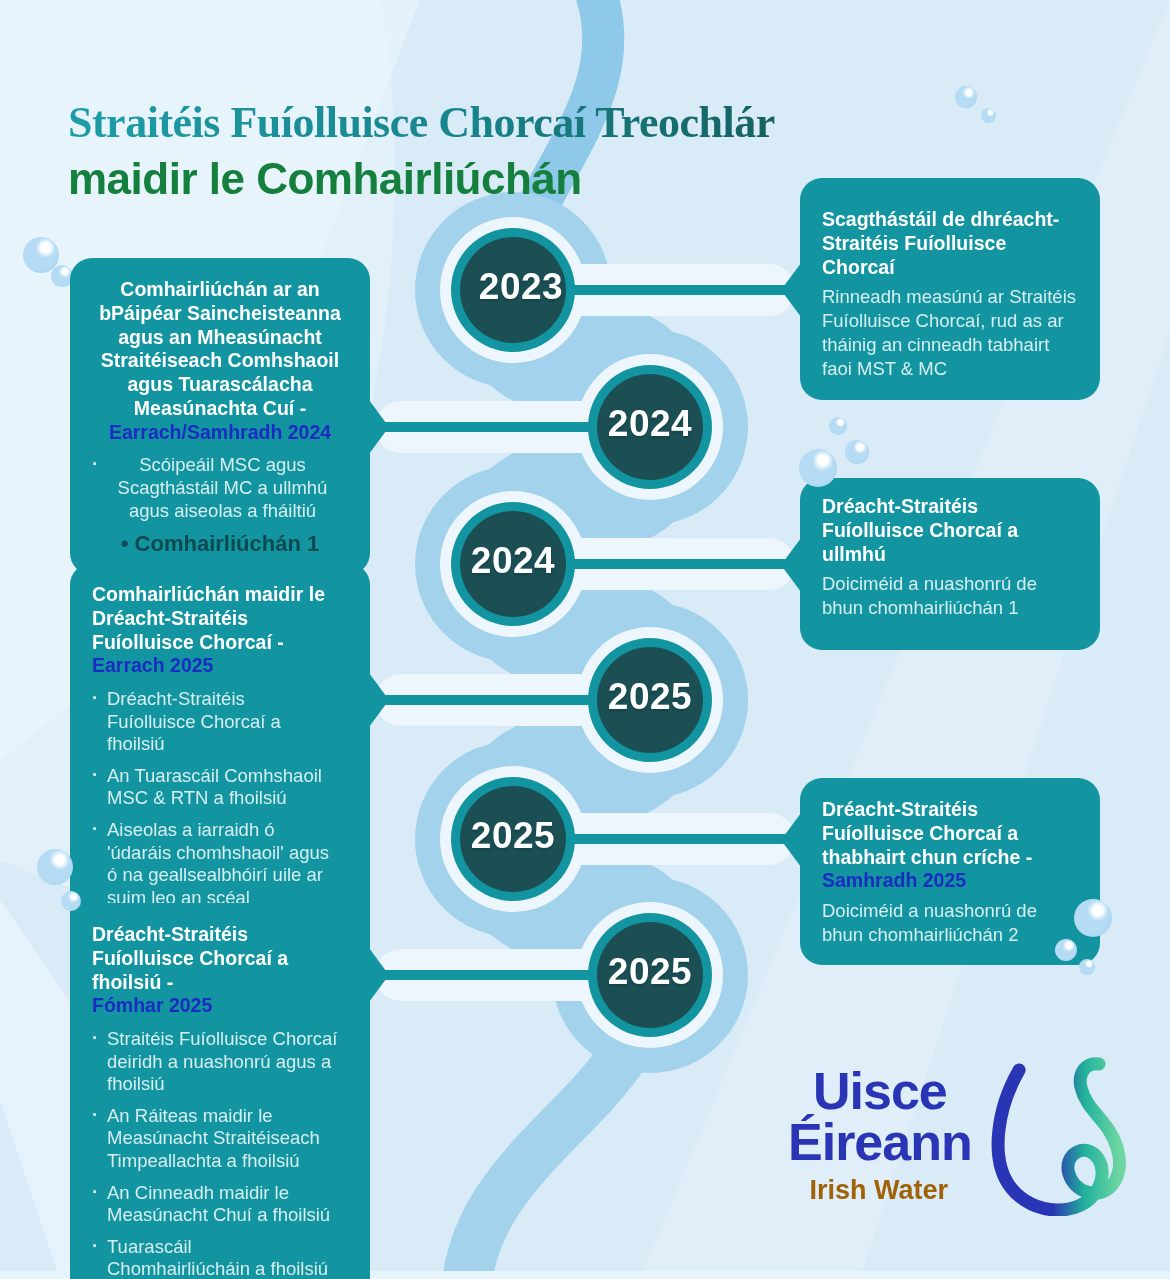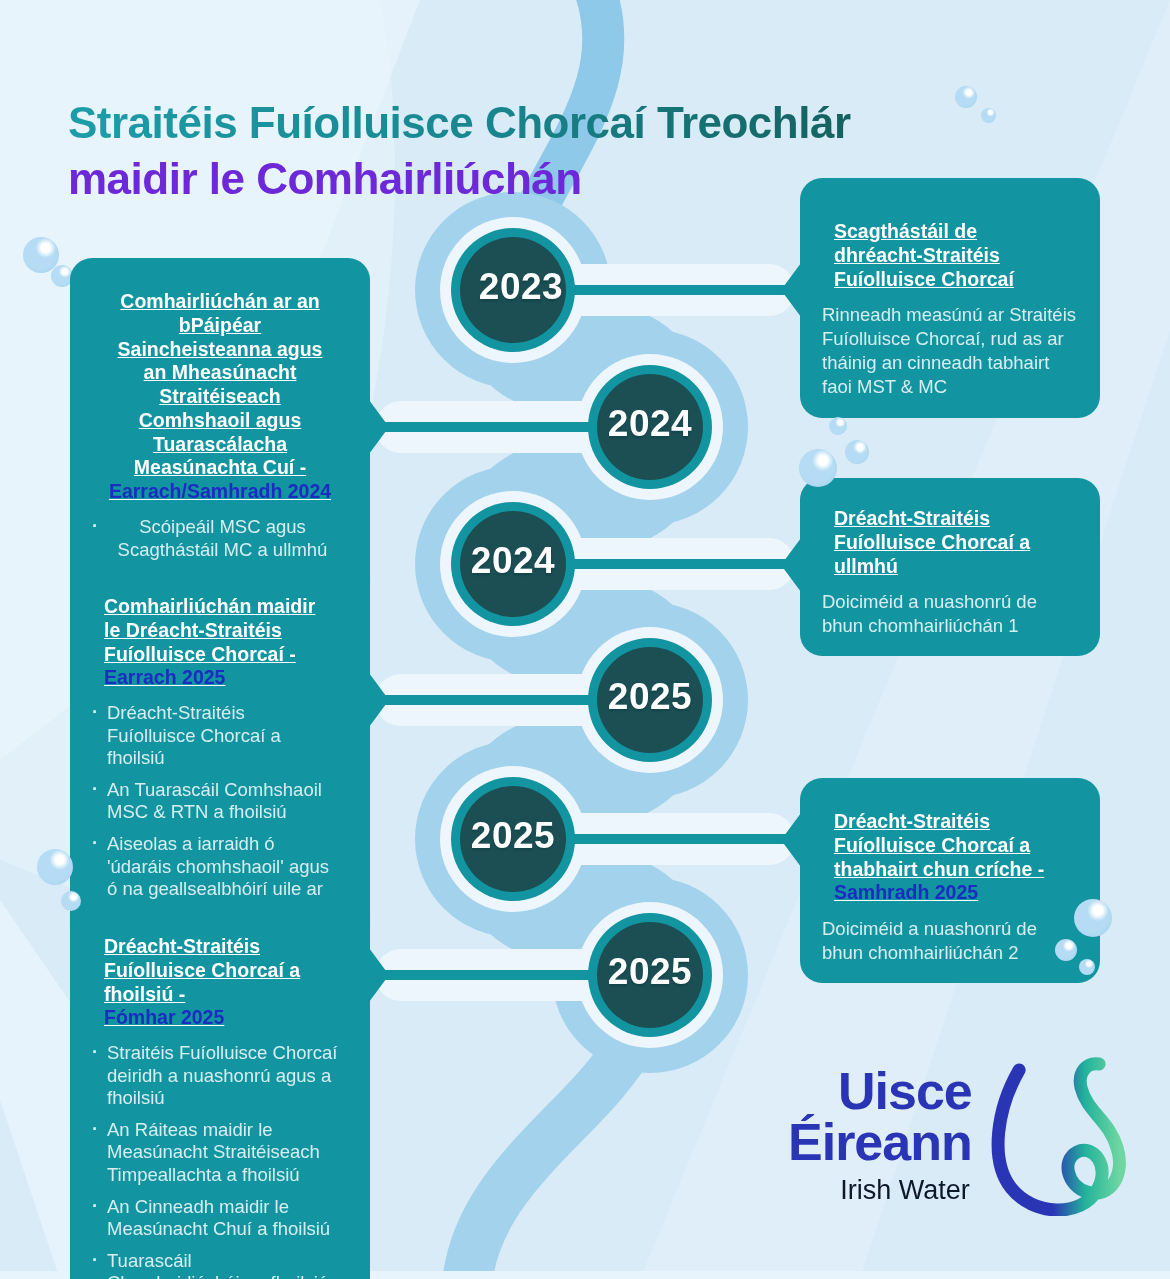--- a/index.html
+++ b/index.html
@@ -22,47 +22,47 @@
   
   .year{position:absolute;width:150px;text-align:center;z-index:6;
         color:#ffffff;font-weight:bold;font-size:37px;letter-spacing:.5px;
         text-shadow:0 2px 2px rgba(6,48,52,.35);}
 
   
   .title{position:absolute;left:68px;top:66px;z-index:6;font-weight:bold;
          font-size:44px;line-height:1.26;letter-spacing:-.5px;}
   .title .l1{display:block;
      background:linear-gradient(90deg,#1d9da9 0%,#18858d 55%,#14625f 100%);
-     -webkit-background-clip:text;background-clip:text;color:transparent;}
-  .title .l2{display:block;color:#6d28d9;}
+     -webkit-background-clip:text;background-clip:text;color:transparent;font-family:Liberation Serif, serif;}
+  .title .l2{display:block;color:#15803d;}
 
   
   .box{position:absolute;width:300px;background:#1295a1;border-radius:22px;
        padding:20px 22px 18px 22px;box-sizing:border-box;z-index:4;
        color:#fff;}
   .box .tab{position:absolute;width:20px;height:54px;background:#1295a1;}
   .box.left .tab{right:-19px;clip-path:polygon(0 0,100% 50%,0 100%);}
   .box.right .tab{left:-19px;clip-path:polygon(100% 0,0 50%,100% 100%);}
-  .box h2{margin:12px;font-size:19.5px;line-height:1.22;font-weight:bold;color:#ffffff;text-decoration:underline;}
+  .box h2{margin:0;font-size:19.5px;line-height:1.22;font-weight:bold;color:#ffffff;}
   .box .date{color:#1b2cc1;font-weight:bold;}
   .box .body{margin-top:6px;font-size:18.5px;line-height:1.3;color:#d7eef1;font-weight:normal;}
   .box ul{list-style:none;margin:10px 10px 0 0;padding:0;}
   .box ul li{position:relative;padding-left:15px;margin-bottom:9px;
              font-size:18.5px;line-height:1.22;color:#d7eef1;}
   .box ul li:before{content:"·";position:absolute;left:0;top:-1px;font-weight:bold;color:#d7eef1;}
   .box .highlight{margin-top:4px;font-size:22px;font-weight:bold;color:#0c4a50;}
   .box .highlight:before{content:"• ";}
 
   
   .logo{position:absolute;left:788px;top:1056px;width:340px;z-index:6;
         display:flex;align-items:center;}
-  .logo .text{width:185px;text-align:right;}
+  .logo .text{width:185px;text-align:center;}
   .logo .nm{display:block;font-size:52px;line-height:.98;font-weight:bold;
             color:#2a35b5;letter-spacing:-1px;}
-  .logo .sub{display:block;font-size:27px;font-weight:normal;color:#0f172a;
+  .logo .sub{display:block;font-size:27px;font-weight:bold;color:#a16207;
              margin-top:8px;padding-right:2px;}
   .logo .mark{margin-left:10px;}
 </style>
 </head>
 <body>
 
 <div id="canvas">
 
   <svg class="decor-svg" width="1170" height="1279" viewBox="0 0 1170 1279">
 

